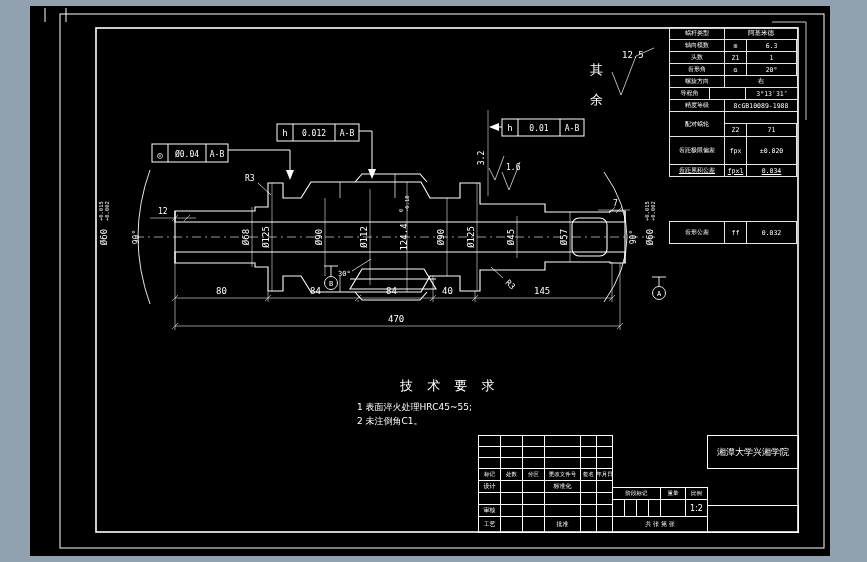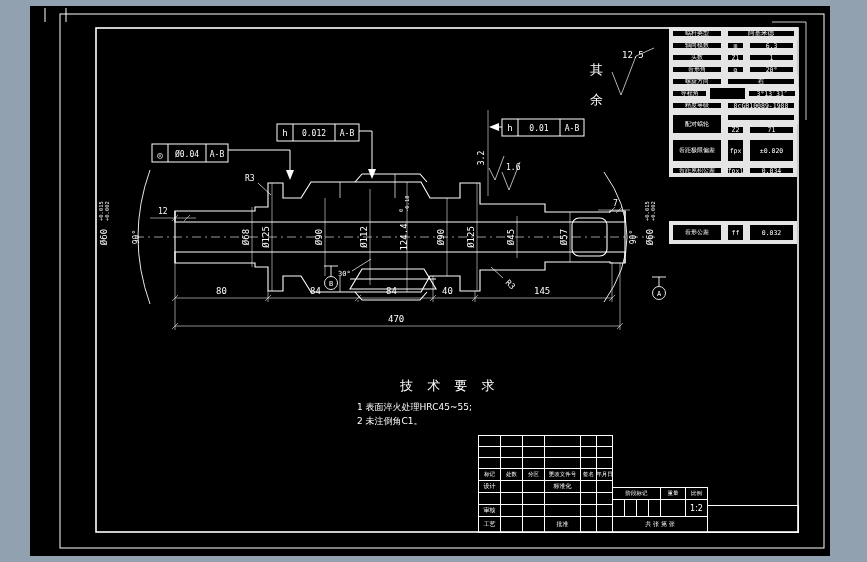--- a/index.html
+++ b/index.html
@@ -4,21 +4,21 @@
 <style>
   html,body{margin:0;padding:0;background:#91a1af;}
   .stage{position:relative;width:867px;height:562px;background:#91a1af;overflow:hidden;
          font-family:"DejaVu Sans",sans-serif;}
   .sheet{position:absolute;left:30px;top:6px;width:800px;height:550px;background:#000;}
   svg{position:absolute;left:0;top:0;}
   .abs{position:absolute;box-sizing:border-box;color:#fff;}
   
   .pt{left:670px;top:28px;width:129px;}
   .pt-row{display:flex;margin-top:-1px;}
-  .pt-cell{border:4px solid #e5e5e5;margin-left:-1px;display:flex;align-items:center;justify-content:center;
+  .pt-cell{border:1px solid #e5e5e5;margin-left:-1px;display:flex;align-items:center;justify-content:center;
            box-sizing:border-box;overflow:hidden;white-space:nowrap;color:#fff;}
   .pt-label{width:56px;font-size:6px;}
   .pt-sym{width:23px;font-size:6.5px;font-family:"DejaVu Sans Mono",monospace;}
   .pt-val{width:51px;font-size:6.5px;font-family:"DejaVu Sans Mono",monospace;}
   .pt-span{width:74px;font-size:6.5px;font-family:"DejaVu Sans Mono",monospace;}
   
   .tb{left:478px;top:435px;width:321px;height:98px;}
   .tb-cell{position:absolute;border:1px solid #fff;box-sizing:border-box;display:flex;
            align-items:center;justify-content:center;overflow:hidden;white-space:nowrap;color:#fff;}
   .f55{font-size:5.5px;} .f6{font-size:6px;} .f8{font-size:8px;} .f9{font-size:9px;}
@@ -323,15 +323,16 @@
     <div class="tb-cell f55" style="left:182px;top:52px;width:26px;height:13px;">重量</div>
     <div class="tb-cell f55" style="left:207px;top:52px;width:23px;height:13px;">比例</div>
     <div class="tb-cell" style="left:134px;top:64px;width:13px;height:18px;"></div>
     <div class="tb-cell" style="left:146px;top:64px;width:13px;height:18px;"></div>
     <div class="tb-cell" style="left:158px;top:64px;width:13px;height:18px;"></div>
     <div class="tb-cell" style="left:170px;top:64px;width:13px;height:18px;"></div>
     <div class="tb-cell" style="left:182px;top:64px;width:26px;height:18px;"></div>
     <div class="tb-cell f8" style="left:207px;top:64px;width:23px;height:18px;">1:2</div>
     <div class="tb-cell f6" style="left:134px;top:81px;width:96px;height:17px;">共 张 第 张</div>
 
+    <div class="tb-cell f9" style="left:229px;top:0;width:92px;height:34px;">湘潭大学兴湘学院</div>
     <div class="tb-cell" style="left:229px;top:70px;width:92px;height:28px;"></div>
   </div>
 </div>
 
 </body></html>

